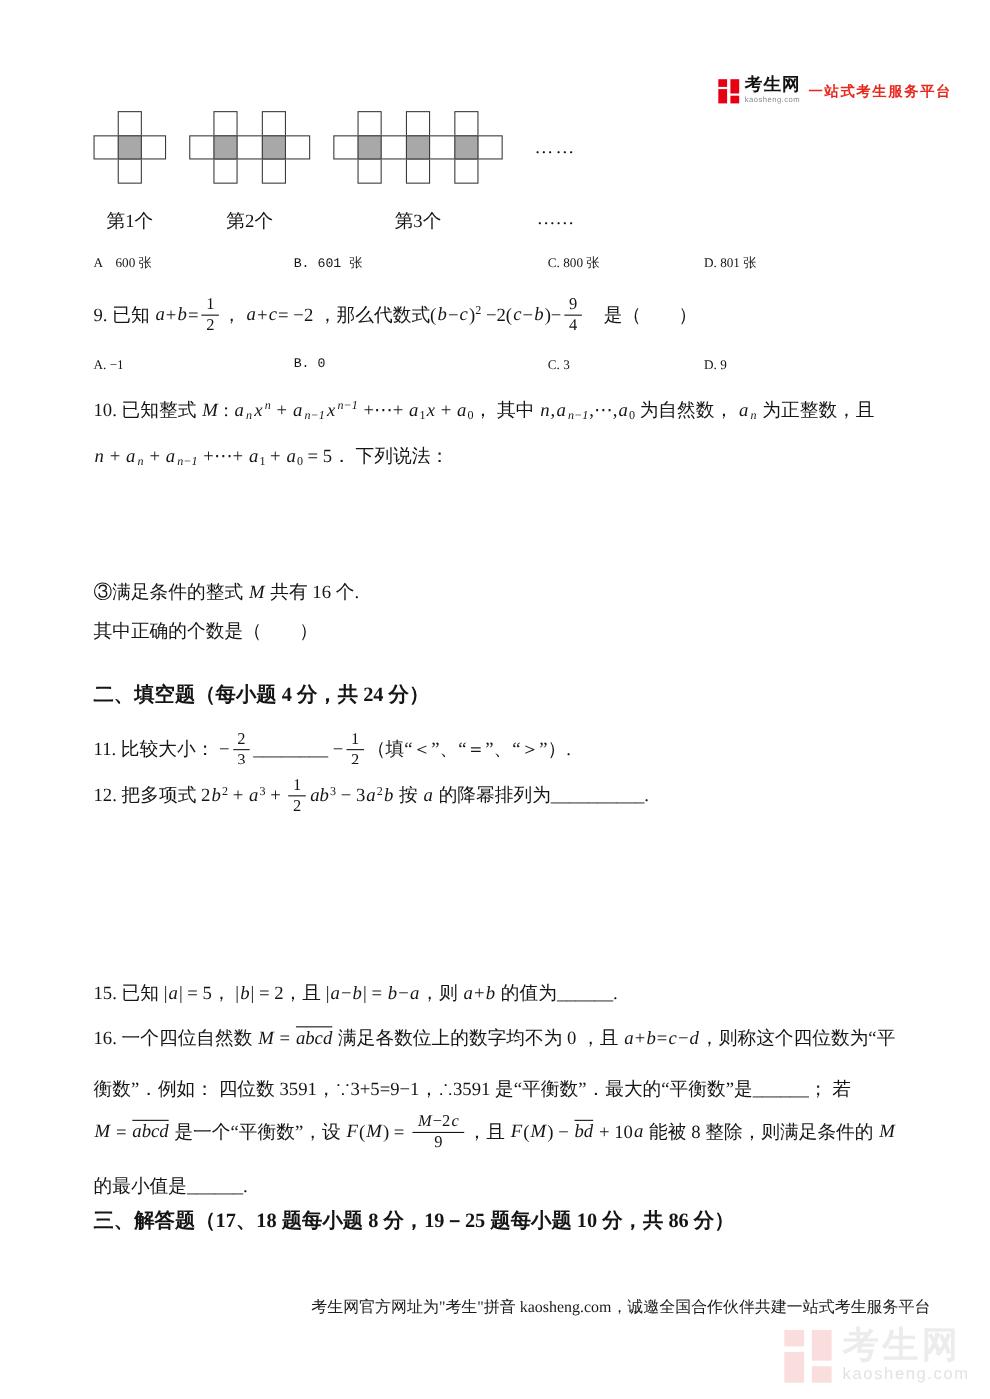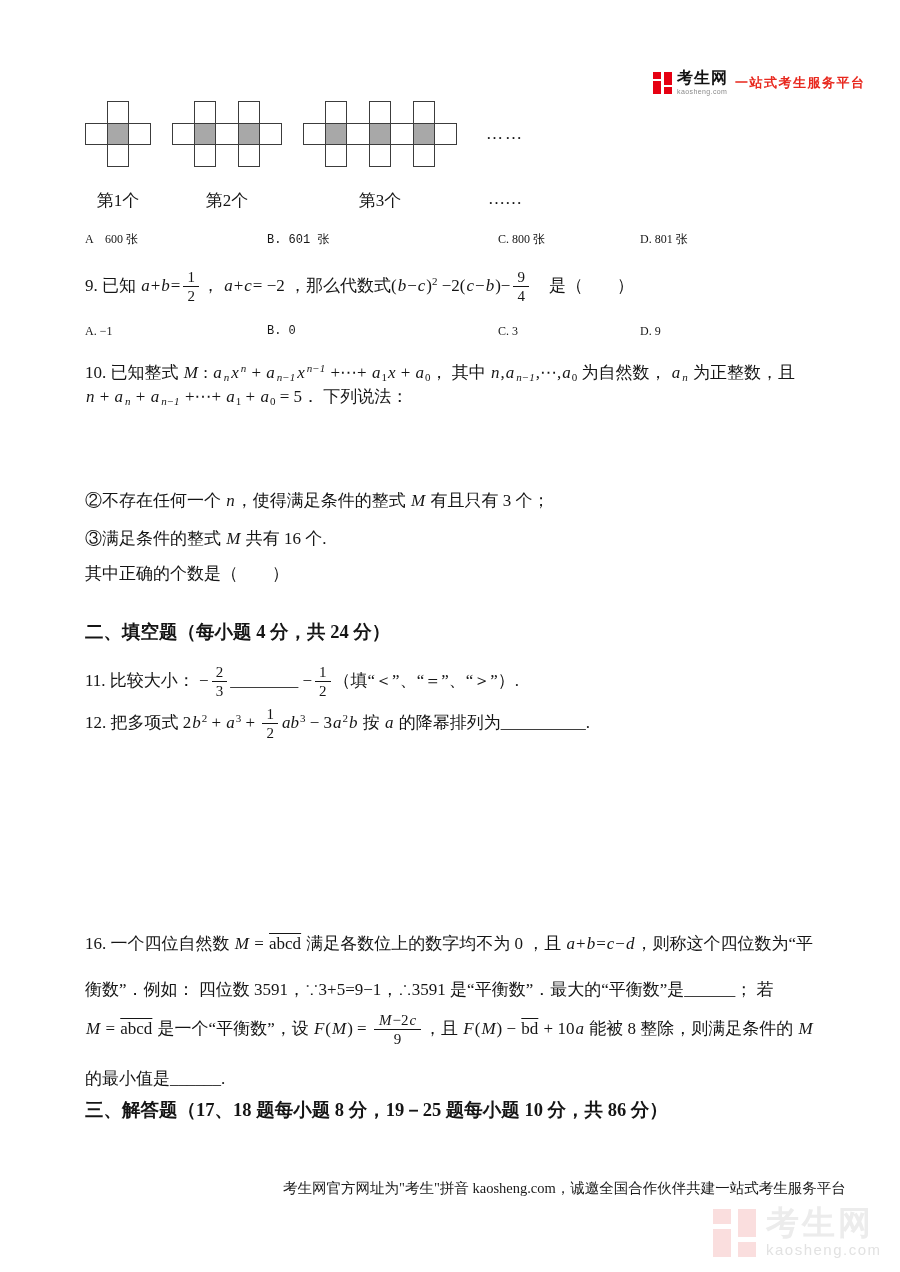--- a/index.html
+++ b/index.html
@@ -9,21 +9,21 @@
   
   .line{position:absolute;left:85px;width:790px;font-size:17px;line-height:1.45;white-space:nowrap;}
   .bold{font-weight:bold;font-size:18.5px;}
   .vi{font-style:italic;padding:0 1px;}
   sup,sub{font-size:11px;line-height:0;}
   sup{vertical-align:0.55em;}
   sub{vertical-align:-0.28em;}
   .frac{display:inline-block;vertical-align:middle;text-align:center;margin:0 3px;transform:translateY(-1px);}
   .frac .num{display:block;font-size:15px;line-height:18px;padding:0 4px;border-bottom:1.3px solid #151515;}
   .frac .den{display:block;font-size:15px;line-height:18px;}
-  .over{text-decoration:overline;padding:0 1px;}
+  .over{text-decoration:overline;font-style:italic;padding:0 1px;}
 
   
   .opts{position:absolute;left:85px;width:790px;height:24px;font-size:12px;}
   .opts span{position:absolute;top:0;white-space:nowrap;}
   .opts span:nth-child(1){left:0;}
   .opts span:nth-child(2){left:182px;font-family:Liberation Mono, monospace;}
   .opts span:nth-child(3){left:365px;margin-left:48px;}
   .opts span:nth-child(4){left:555px;}
 
   
@@ -127,28 +127,28 @@
       <span>D. 801 张</span>
     </div>
   <div class="line" style="top:269px">9. 已知 <span class="vi">a</span>+<span class="vi">b</span>=<span class="frac"><span class="num">1</span><span class="den">2</span></span>， <span class="vi">a</span>+<span class="vi">c</span>= −2 ，那么代数式(<span class="vi">b</span>−<span class="vi">c</span>)<sup>2</sup> −2(<span class="vi">c</span>−<span class="vi">b</span>)−<span class="frac"><span class="num">9</span><span class="den">4</span></span>　是（　　）</div>
   <div class="opts" style="top:324px">
       <span>A. −1</span>
       <span>B. 0</span>
       <span>C. 3</span>
       <span>D. 9</span>
     </div>
   <div class="line" style="top:361px">10. 已知整式 <span class="vi">M</span> : <span class="vi">a</span><sub class="vi">n</sub><span class="vi">x</span><sup class="vi">n</sup> + <span class="vi">a</span><sub class="vi">n−1</sub><span class="vi">x</span><sup class="vi">n−1</sup> +⋯+ <span class="vi">a</span><sub>1</sub><span class="vi">x</span> + <span class="vi">a</span><sub>0</sub>， 其中 <span class="vi">n</span>,<span class="vi">a</span><sub class="vi">n−1</sub>,⋯,<span class="vi">a</span><sub>0</sub> 为自然数， <span class="vi">a</span><sub class="vi">n</sub> 为正整数，且</div>
-  <div class="line" style="top:385px"><span class="vi">n</span> + <span class="vi">a</span><sub class="vi">n</sub> + <span class="vi">a</span><sub class="vi">n−1</sub> +⋯+ <span class="vi">a</span><sub>1</sub> + <span class="vi">a</span><sub>0</sub> = 5． 下列说法：</div>
-  <div class="line" style="top:489px">②不存在任何一个 <span class="vi">n</span>，使得满足条件的整式 <span class="vi">M</span> 有且只有 3 个；</div>
+  <div class="line" style="top:403px"><span class="vi">n</span> + <span class="vi">a</span><sub class="vi">n</sub> + <span class="vi">a</span><sub class="vi">n−1</sub> +⋯+ <span class="vi">a</span><sub>1</sub> + <span class="vi">a</span><sub>0</sub> = 5． 下列说法：</div>
   <div class="line" style="top:527px">③满足条件的整式 <span class="vi">M</span> 共有 16 个.</div>
   <div class="line" style="top:562px">其中正确的个数是（　　）</div>
 
   <div class="line bold" style="top:619px">二、填空题（每小题 4 分，共 24 分）</div>
   <div class="line" style="top:664px">11. 比较大小： −<span class="frac"><span class="num">2</span><span class="den">3</span></span>________ −<span class="frac"><span class="num">1</span><span class="den">2</span></span>（填“＜”、“＝”、“＞”）.</div>
   <div class="line" style="top:706px">12. 把多项式 2<span class="vi">b</span><sup>2</sup> + <span class="vi">a</span><sup>3</sup> + <span class="frac"><span class="num">1</span><span class="den">2</span></span><span class="vi">ab</span><sup>3</sup> − 3<span class="vi">a</span><sup>2</sup><span class="vi">b</span> 按 <span class="vi">a</span> 的降幂排列为__________.</div>
+  <div class="line" style="top:891px">15. 已知 |<span class="vi">a</span>| = 5， |<span class="vi">b</span>| = 2，且 |<span class="vi">a</span>−<span class="vi">b</span>| = <span class="vi">b</span>−<span class="vi">a</span>，则 <span class="vi">a</span>+<span class="vi">b</span> 的值为______.</div>
   <div class="line" style="top:932px">16. 一个四位自然数 <span class="vi">M</span> = <span class="over">abcd</span> 满足各数位上的数字均不为 0 ，且 <span class="vi">a</span>+<span class="vi">b</span>=<span class="vi">c</span>−<span class="vi">d</span>，则称这个四位数为“平</div>
   <div class="line" style="top:978px">衡数”．例如： 四位数 3591，∵3+5=9−1，∴3591 是“平衡数”．最大的“平衡数”是______； 若</div>
   <div class="line" style="top:1012px"><span class="vi">M</span> = <span class="over">abcd</span> 是一个“平衡数”，设 <span class="vi">F</span>(<span class="vi">M</span>) = <span class="frac"><span class="num"><span class="vi">M</span>−2<span class="vi">c</span></span><span class="den">9</span></span>，且 <span class="vi">F</span>(<span class="vi">M</span>) − <span class="over">bd</span> + 10<span class="vi">a</span> 能被 8 整除，则满足条件的 <span class="vi">M</span></div>
   <div class="line" style="top:1067px">的最小值是______.</div>
 
   <div class="line bold" style="top:1097px">三、解答题（17、18 题每小题 8 分，19－25 题每小题 10 分，共 86 分）</div>
 
   <div id="footer">考生网官方网址为"考生"拼音 kaosheng.com，诚邀全国合作伙伴共建一站式考生服务平台</div>
 
   <div id="wm">

